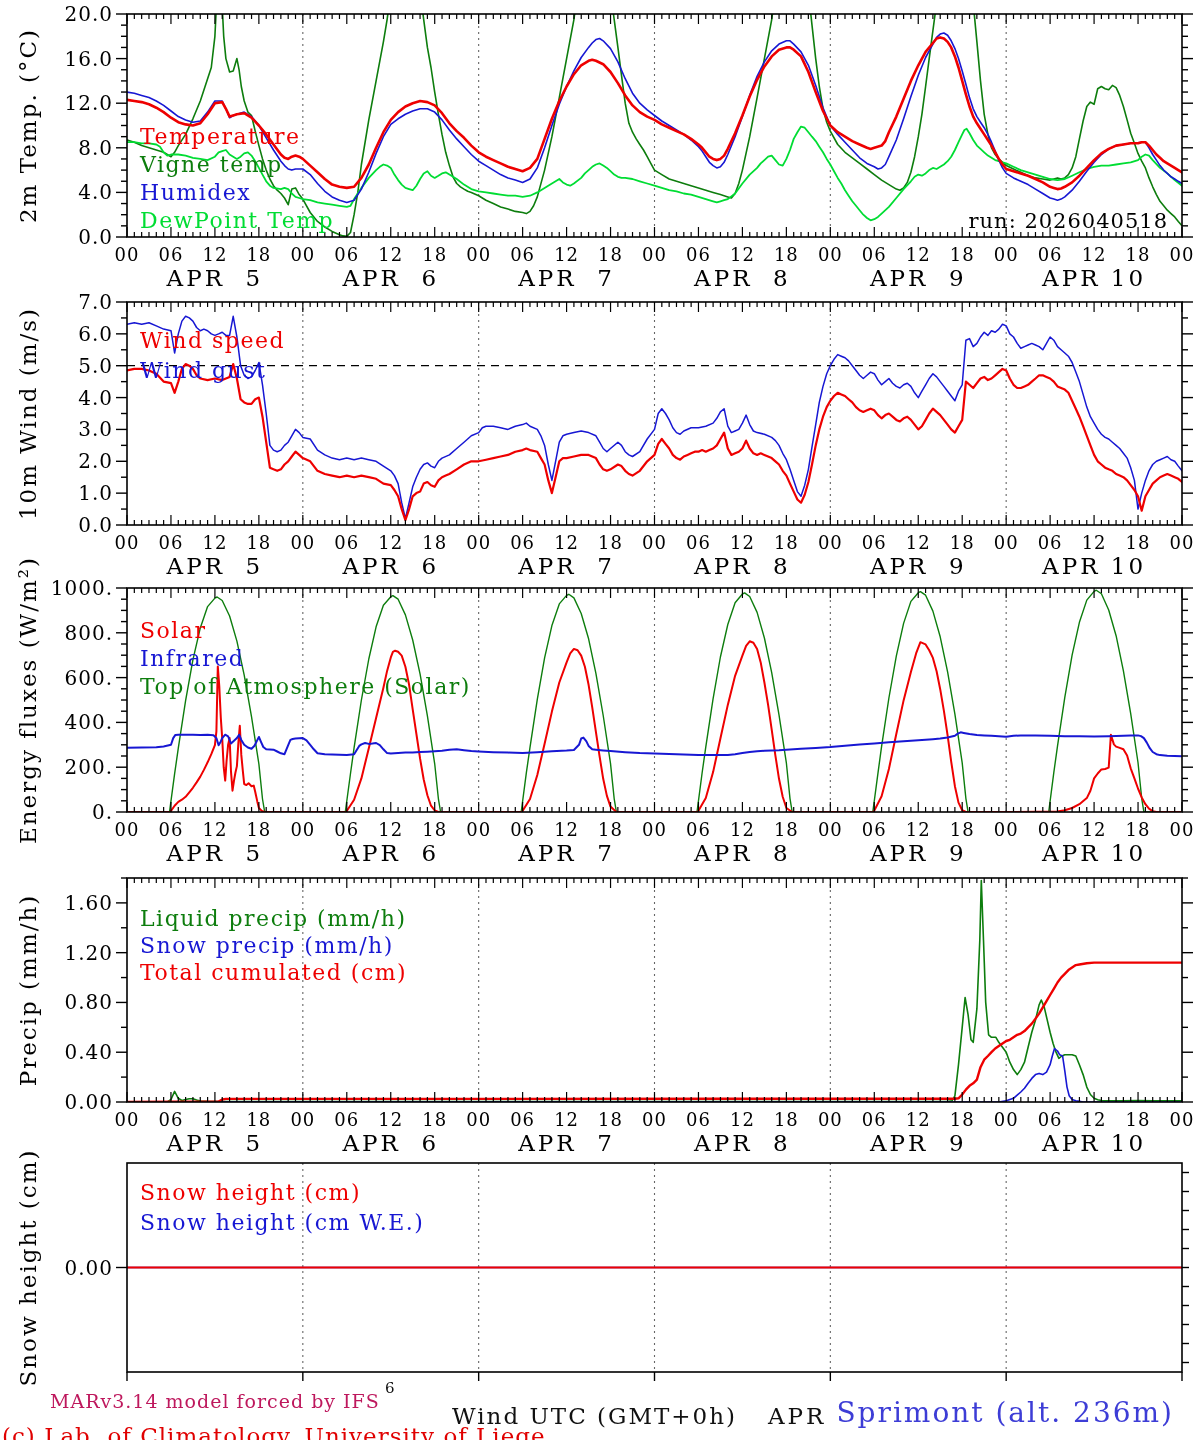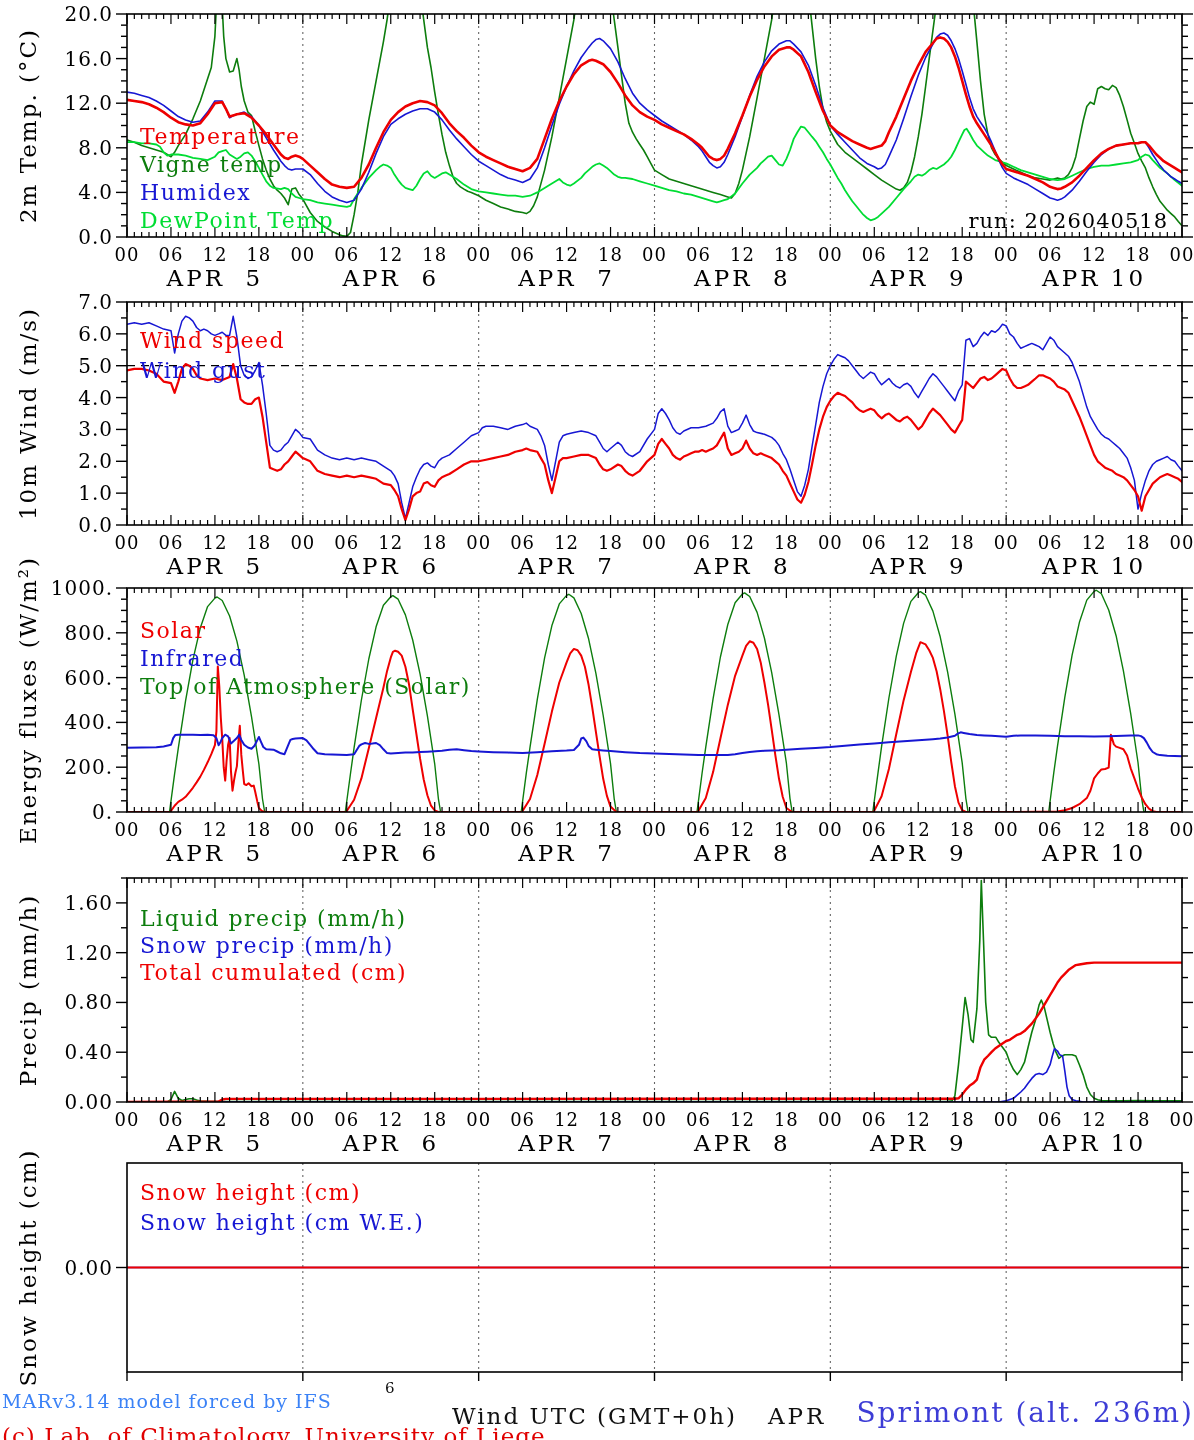--- a/index.html
+++ b/index.html
@@ -5,21 +5,21 @@
   html,body{margin:0;padding:0;background:#ffffff;}
   .stage{position:relative;width:1194px;height:1440px;background:#fff;overflow:hidden;
          font-family:"DejaVu Serif","Liberation Serif",serif;}
   svg{position:absolute;left:0;top:0;}
   svg text{font-family:"DejaVu Serif","Liberation Serif",serif;}
   .f{position:absolute;white-space:pre;line-height:1.05;}
   #fl1{left:2px;top:1392px;font-size:19px;letter-spacing:1px;}
   #fl2{left:2px;top:1424px;font-size:23px;letter-spacing:1px;}
   #ftime{left:452px;top:1404px;font-size:23px;letter-spacing:2px;color:#111;}
   #fapr{left:720px;top:1404px;font-size:23px;letter-spacing:3px;color:#111;margin-left:48px;}
-  #fstation{right:0;top:1398px;font-size:28px;letter-spacing:2px;}
+  #fstation{right:20px;top:1398px;font-size:28px;letter-spacing:2px;}
   #stray6{left:385px;top:1381px;font-size:15px;color:#111;}
 </style>
 </head>
 <body>
 
 <div class="stage">
   <svg id="chart" width="1194" height="1440" viewBox="0 0 1194 1440">
       <defs>
         <clipPath id="clip0">
           <rect x="127" y="14" width="1055" height="223"></rect>
@@ -1579,19 +1579,19 @@
         <line x1="478.6666666666667" y1="1372" x2="478.6666666666667" y2="1381" stroke="#000" stroke-width="1.4"></line>
         <line x1="654.5" y1="1372" x2="654.5" y2="1381" stroke="#000" stroke-width="1.4"></line>
         <line x1="830.3333333333334" y1="1372" x2="830.3333333333334" y2="1381" stroke="#000" stroke-width="1.4"></line>
         <line x1="1006.1666666666666" y1="1372" x2="1006.1666666666666" y2="1381" stroke="#000" stroke-width="1.4"></line>
         <line x1="1182" y1="1372" x2="1182" y2="1381" stroke="#000" stroke-width="1.4"></line>
         <text x="36" y="1267.5" fill="#000" font-size="23" text-anchor="middle" letter-spacing="2" xml:space="preserve" transform="rotate(-90 36 1267.5)" style="white-space: pre;">Snow height (cm)</text>
         <text x="140" y="1200" fill="#ee0000" font-size="22" text-anchor="start" letter-spacing="1.5" xml:space="preserve" style="white-space: pre;">Snow height (cm)</text>
         <text x="140" y="1230" fill="#1717d3" font-size="22" text-anchor="start" letter-spacing="1.5" xml:space="preserve" style="white-space: pre;">Snow height (cm W.E.)</text>
       </g>
     </svg>
-  <div class="f" id="fl1" style="color: #3b82f6;">MARv3.14 model forced by IFS</div>
+  <div class="f" id="fl1" style="color: #be185d; margin-left: 48px;">MARv3.14 model forced by IFS</div>
   <div class="f" id="fl2" style="color: rgb(224, 0, 0);">(c) Lab. of Climatology, University of Liege</div>
   <div class="f" id="ftime">Wind UTC (GMT+0h)</div>
   <div class="f" id="fapr">APR</div>
   <div class="f" id="fstation" style="color: rgb(61, 61, 214);">Sprimont (alt. 236m)</div>
   <div class="f" id="stray6">6</div>
 </div>
 
 </body></html>

